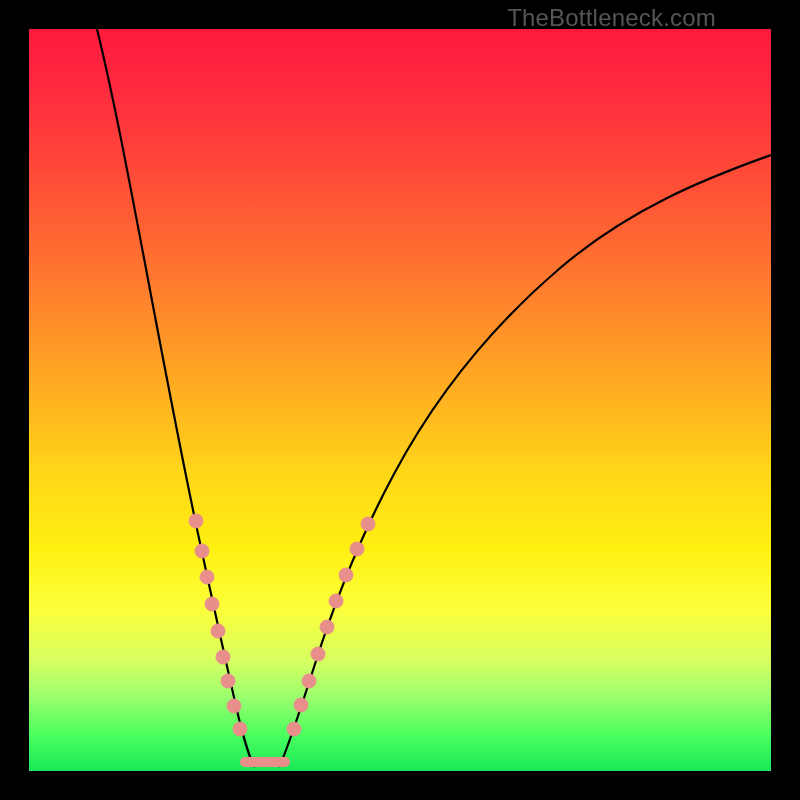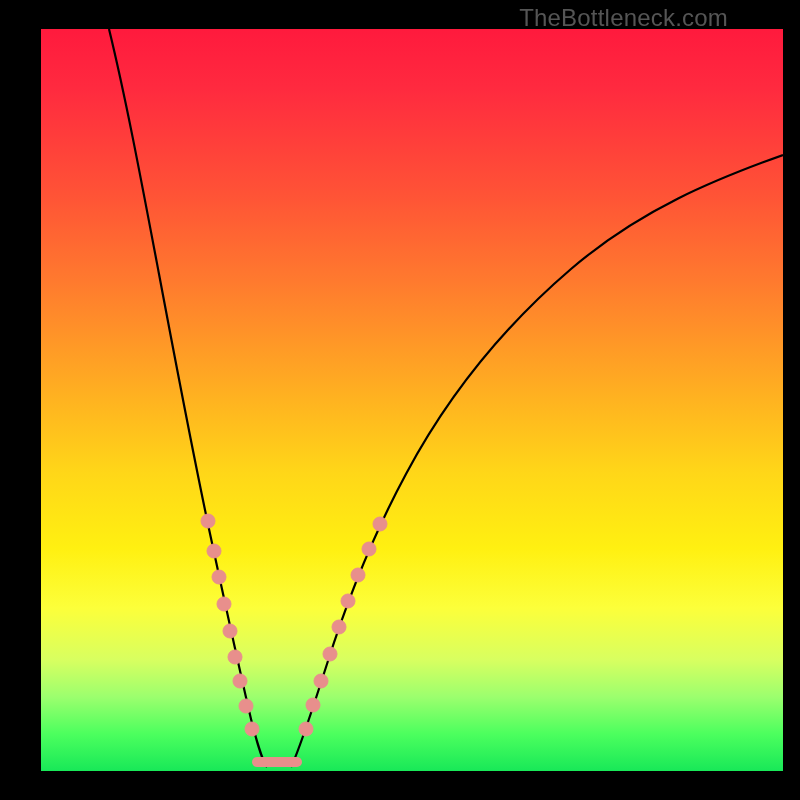--- a/index.html
+++ b/index.html
@@ -6,21 +6,21 @@
     margin: 0;
     padding: 0;
     width: 800px;
     height: 800px;
     overflow: hidden;
     background: #000;
     font-family: Arial, Helvetica, sans-serif;
   }
   .frame {
     position: absolute;
-    left: 12px;
+    left: 0;
     top: 0;
     width: 728px;
     height: 800px;
     background: #000;
   }
   .plot-area {
     position: absolute;
     left: 29px;
     top: 29px;
     width: 742px;

